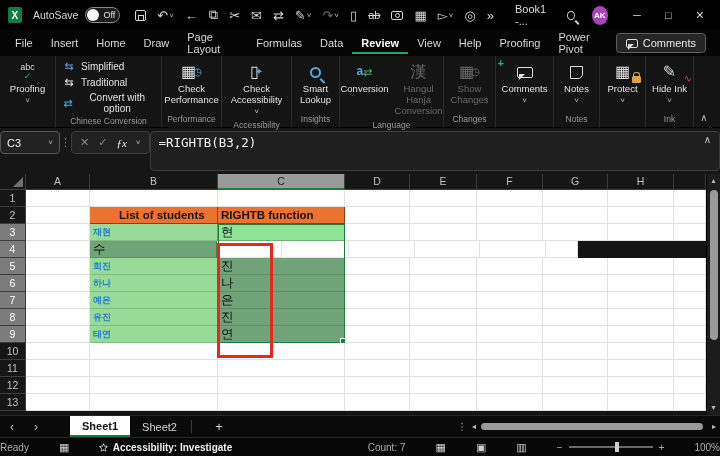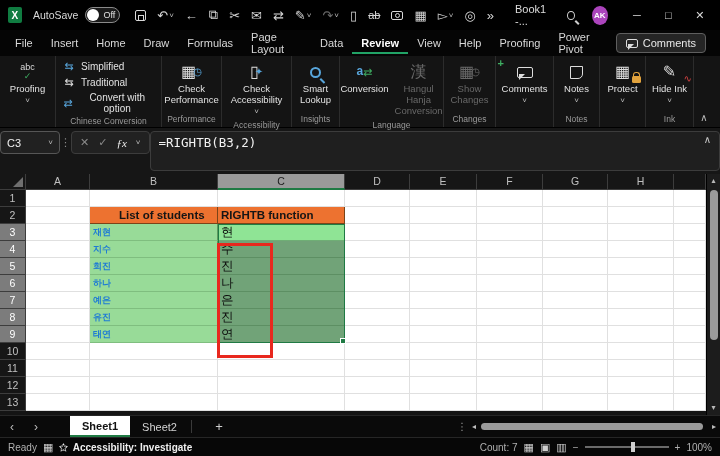--- a/index.html
+++ b/index.html
@@ -103,21 +103,21 @@
   .stab.active { background:#fff; color:#111; font-weight:bold; border-bottom:2.5px solid #1f7a44; margin-left:22px; }
   .sdiv { width:1px; background:#3a3a3a; margin:4px 2px; }
   .addsheet { width:30px; display:flex; align-items:center; justify-content:center; color:#cfcfcf; font-size:13px; margin-left:10px; }
   .hsc { display:flex; align-items:center; gap:5px; margin-left:auto; padding-right:4px; }
   .hgrip { color:#9a9a9a; font-size:10px; }
   .harrow { color:#bdbdbd; font-size:8px; }
   .htrack { width:226px; height:8px; display:flex; align-items:center; }
   .hthumb { width:222px; height:7px; background:#9a9a9a; border-radius:4px; }
 
   
-  .statusbar { height:19px; background:#070707; border-top:1px solid #262626; display:flex; align-items:center; font-size:10px; color:#b0b0b0; padding:0 8px; gap:6px; }
+  .statusbar { height:19px; background:#070707; border-top:1px solid #262626; display:flex; align-items:center; font-size:10px; color:#b0b0b0; padding:0 0; gap:30px; }
   .acc { display:flex; align-items:center; gap:5px; color:#f0f0f0; font-weight:bold; }
   .sspacer { flex:1; }
   .viewic { font-size:11px; color:#cfcfcf; letter-spacing:0; }
   .zoomctl { display:flex; align-items:center; gap:6px; }
   .ztrack { width:84px; height:2px; background:#6a6a6a; position:relative; }
   .zthumb { position:absolute; left:46px; top:-4px; width:4px; height:10px; background:#cfcfcf; }
 </style>
 </head>
 <body>
 
@@ -157,22 +157,22 @@
   <span class="winbtn">─</span>
   <span class="winbtn">□</span>
   <span class="winbtn">✕</span>
 </div>
 
 <div class="tabrow">
   <span class="rtab">File</span>
   <span class="rtab">Insert</span>
   <span class="rtab">Home</span>
   <span class="rtab">Draw</span>
+  <span class="rtab">Page Layout</span>
   <span class="rtab">Formulas</span>
-  <span class="rtab">Page Layout</span>
   <span class="rtab">Data</span>
   <span class="rtab active">Review</span>
   <span class="rtab">View</span>
   <span class="rtab">Help</span>
   <span class="rtab">Proofing</span>
   <span class="rtab">Power Pivot</span>
   <div class="tspacer"></div>
   <button class="cmtbtn">
     <span class="bubble"></span>
     <span>Comments</span>
@@ -386,21 +386,20 @@
         <div class="cell" style="width: 65px;"></div>
         <div class="cell" style="width: 67px;"></div>
         <div class="cell" style="width: 66px;"></div>
         <div class="cell" style="width: 65px;"></div>
         <div class="cell" style="width: 66px;"></div>
         <div class="cell" style="width: 32px;"></div>
       </div>
       <div class="grow">
         <div class="rhead selh2">4</div>
         <div class="cell" style="width: 64px;"></div>
-        <div class="cell name" style="width: 128px;">지수</div>
         <div class="cell result" style="width: 127px;">수</div>
         <div class="cell" style="width: 65px;"></div>
         <div class="cell" style="width: 67px;"></div>
         <div class="cell" style="width: 66px;"></div>
         <div class="cell" style="width: 65px;"></div>
         <div class="cell" style="width: 66px;"></div>
         <div class="cell" style="width: 32px;"></div>
       </div>
       <div class="grow">
         <div class="rhead selh2">5</div>

